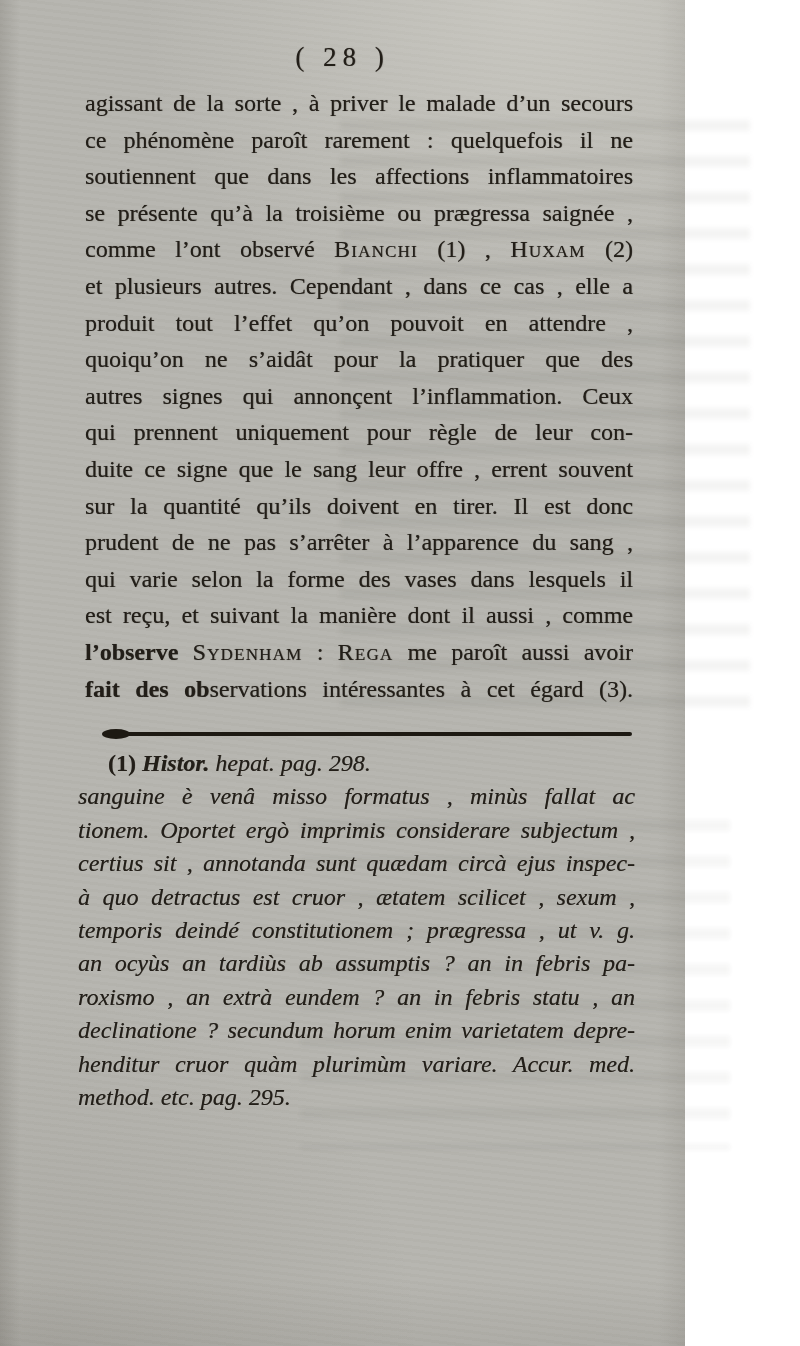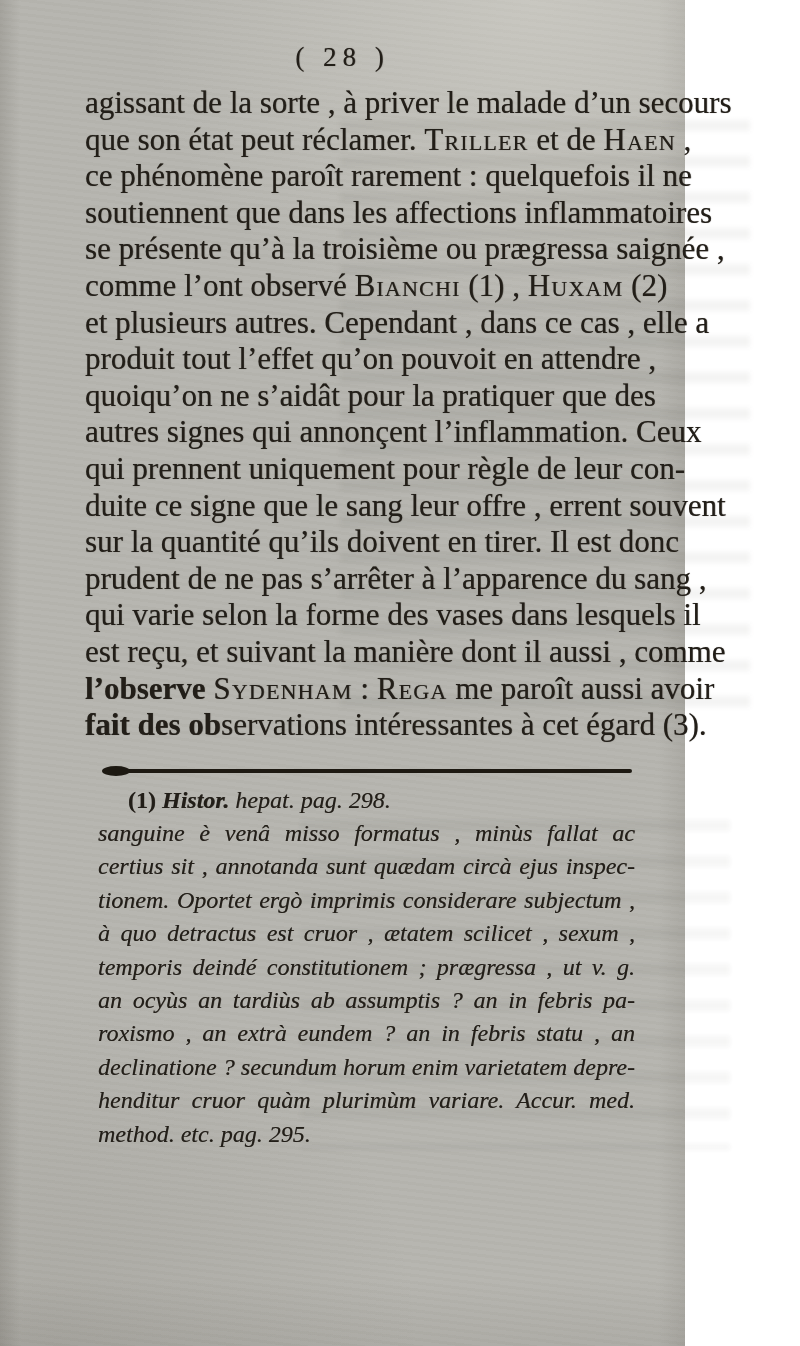--- a/index.html
+++ b/index.html
@@ -34,21 +34,21 @@
     position: relative;
     padding-top: 42px;
     text-align: center;
     font-size: 27px;
     letter-spacing: 6px;
     text-shadow: 0.4px 0.4px 0.7px rgba(25,20,14,0.55);
   }
   .body-text {
     position: relative;
     margin: 12px 52px 0 85px;
-    font-size: 31px;
+    font-size: 24px;
   }
   .body-text .line {
     line-height: 36.6px;
     height: 36.6px;
     white-space: nowrap;
     text-align: justify;
     text-align-last: justify;
     text-shadow: 0.35px 0.35px 0.7px rgba(25,20,14,0.6);
   }
   .rule {
@@ -60,21 +60,21 @@
   }
   .rule::before {
     content: "";
     position: absolute; left: -1px; top: -3px;
     width: 28px; height: 10px;
     background: #1d1912;
     border-radius: 50%;
   }
   .footnotes {
     position: relative;
-    margin: 11px 50px 0 98px;
+    margin: 11px 50px 0 78px;
     font-size: 24px;
   }
   .footnotes .line {
     line-height: 33.4px;
     height: 33.4px;
     white-space: nowrap;
     text-align: justify;
     text-align-last: justify;
     text-shadow: 0.3px 0.3px 0.6px rgba(25,20,14,0.55);
   }
@@ -89,21 +89,20 @@
 <body>
 
 <div class="page">
   <div class="showthrough st-a"></div>
   <div class="showthrough st-b"></div>
 
   <div class="page-number">( 28 )</div>
 
   <div class="body-text">
       <div class="line"><span>agissant de la sorte , à priver le malade d’un secours</span></div>
-      <div class="line"><span>que son état peut réclamer. </span><span class="sc">Triller</span><span> et de </span><span class="sc">Haen</span><span> ,</span></div>
       <div class="line"><span>ce phénomène paroît rarement : quelquefois il ne</span></div>
       <div class="line"><span>soutiennent que dans les affections inflammatoires</span></div>
       <div class="line"><span>se présente qu’à la troisième ou prægressa saignée ,</span></div>
       <div class="line"><span>comme l’ont observé </span><span class="sc">Bianchi</span><span> (1) , </span><span class="sc">Huxam</span><span> (2)</span></div>
       <div class="line"><span>et plusieurs autres. Cependant , dans ce cas , elle a</span></div>
       <div class="line"><span>produit tout l’effet qu’on pouvoit en attendre ,</span></div>
       <div class="line"><span>quoiqu’on ne s’aidât pour la pratiquer que des</span></div>
       <div class="line"><span>autres signes qui annonçent l’inflammation. Ceux</span></div>
       <div class="line"><span>qui prennent uniquement pour règle de leur con-</span></div>
       <div class="line"><span>duite ce signe que le sang leur offre , errent souvent</span></div>
@@ -113,22 +112,22 @@
       <div class="line"><span>est reçu, et suivant la manière dont il aussi , comme</span></div>
       <div class="line"><span class="b">l’observe </span><span class="sc">Sydenham</span><span> : </span><span class="sc">Rega</span><span> me paroît aussi avoir</span></div>
       <div class="line"><span class="b">fait des ob</span><span>servations intéressantes à cet égard (3).</span></div>
     </div>
 
   <div class="rule"></div>
 
   <div class="footnotes">
       <div class="line ind nojust"><span class="b">(1) </span><span class="bit">Histor.</span><span class="it"> hepat. pag. 298.</span></div>
       <div class="line"><span class="it">sanguine è venâ misso formatus , minùs fallat ac</span></div>
+      <div class="line"><span class="it">tionem. Oportet ergò imprimis considerare subjectum ,</span></div>
       <div class="line"><span class="it">certius sit , annotanda sunt quædam circà ejus inspec-</span></div>
-      <div class="line"><span class="it">tionem. Oportet ergò imprimis considerare subjectum ,</span></div>
       <div class="line"><span class="it">à quo detractus est cruor , ætatem scilicet , sexum ,</span></div>
       <div class="line"><span class="it">temporis deindé constitutionem ; prægressa , ut v. g.</span></div>
       <div class="line"><span class="it">an ocyùs an tardiùs ab assumptis ? an in febris pa-</span></div>
       <div class="line"><span class="it">roxismo , an extrà eundem ? an in febris statu , an</span></div>
       <div class="line"><span class="it">declinatione ? secundum horum enim varietatem depre-</span></div>
       <div class="line"><span class="it">henditur cruor quàm plurimùm variare. Accur. med.</span></div>
       <div class="line nojust"><span class="it">method. etc. pag. 295.</span></div>
     </div>
 </div>
 

